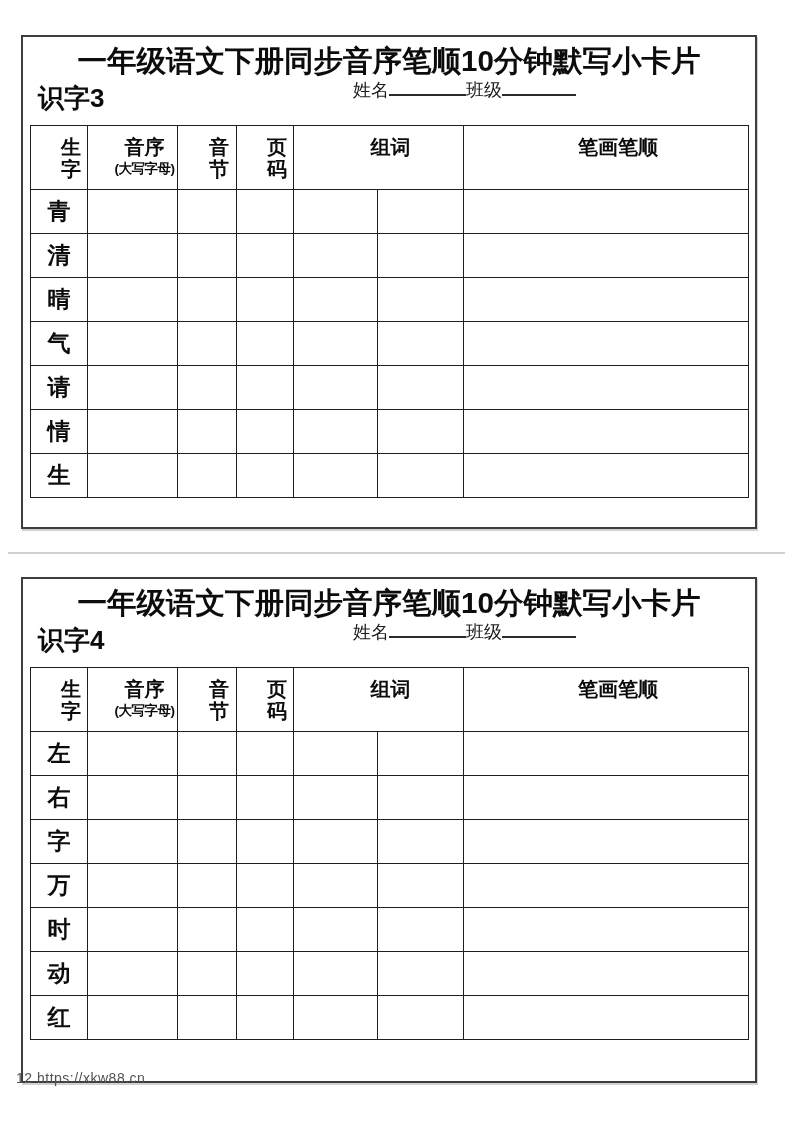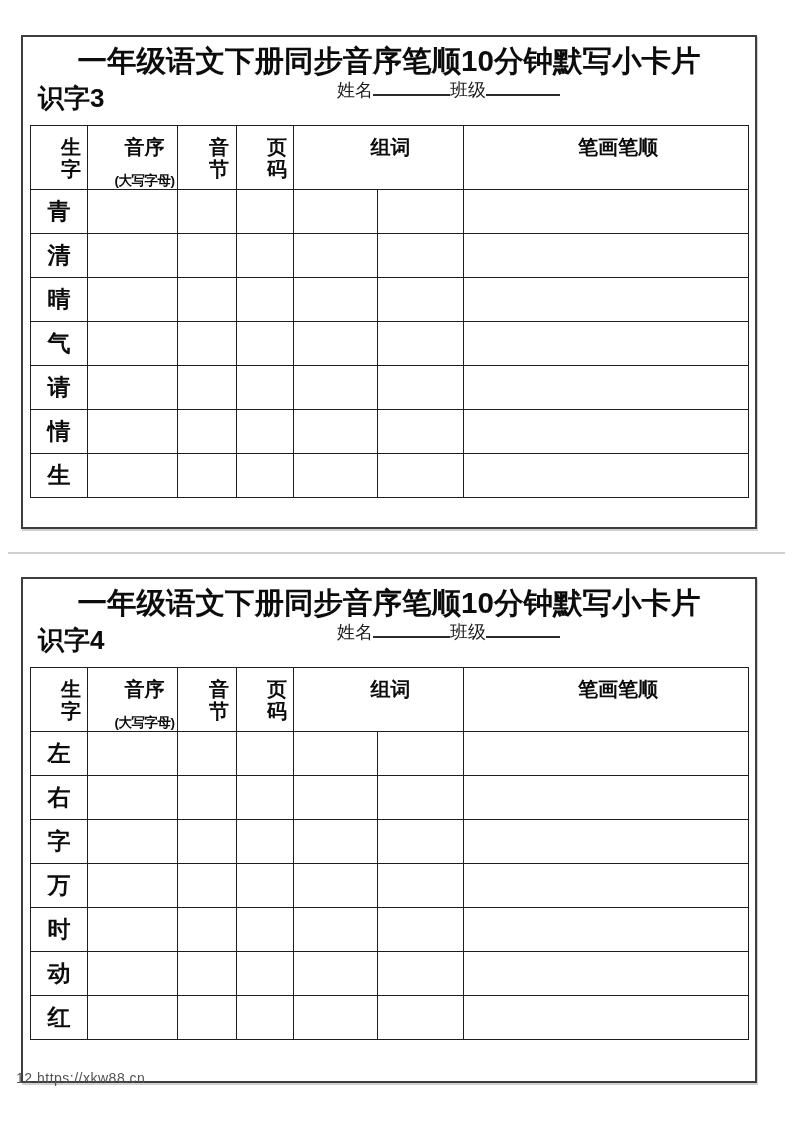--- a/index.html
+++ b/index.html
@@ -41,21 +41,21 @@
   .lesson-label {
     position: absolute;
     left: 15px; top: 48px;
     font-size: 26px;
     font-weight: 700;
     line-height: 26px;
     color: #0c0c0c;
   }
   .name-line {
     position: absolute;
-    left: 314px; top: 42px;
+    left: 330px; top: 42px;
     font-size: 18px;
     line-height: 20px;
     color: #1a1a1a;
     white-space: nowrap;
   }
   .blank {
     display: inline-block;
     height: 15px;
     border-bottom: 2px solid #2b2b2b;
     vertical-align: baseline;
@@ -84,21 +84,21 @@
     padding-top: 10px;
     text-align: center;
     color: #0c0c0c;
     line-height: 22px;
     padding-left: 24px;
   }
   .grid th .sub-note {
     font-size: 13.5px;
     font-weight: 700;
     line-height: 17px;
-    margin-top: 14px;
+    margin-top: 2px;
     letter-spacing: -0.5px;
   }
   .grid td.c-char {
     font-size: 23px;
     font-weight: 700;
     text-align: center;
     vertical-align: middle;
     color: #0c0c0c;
   }
 

